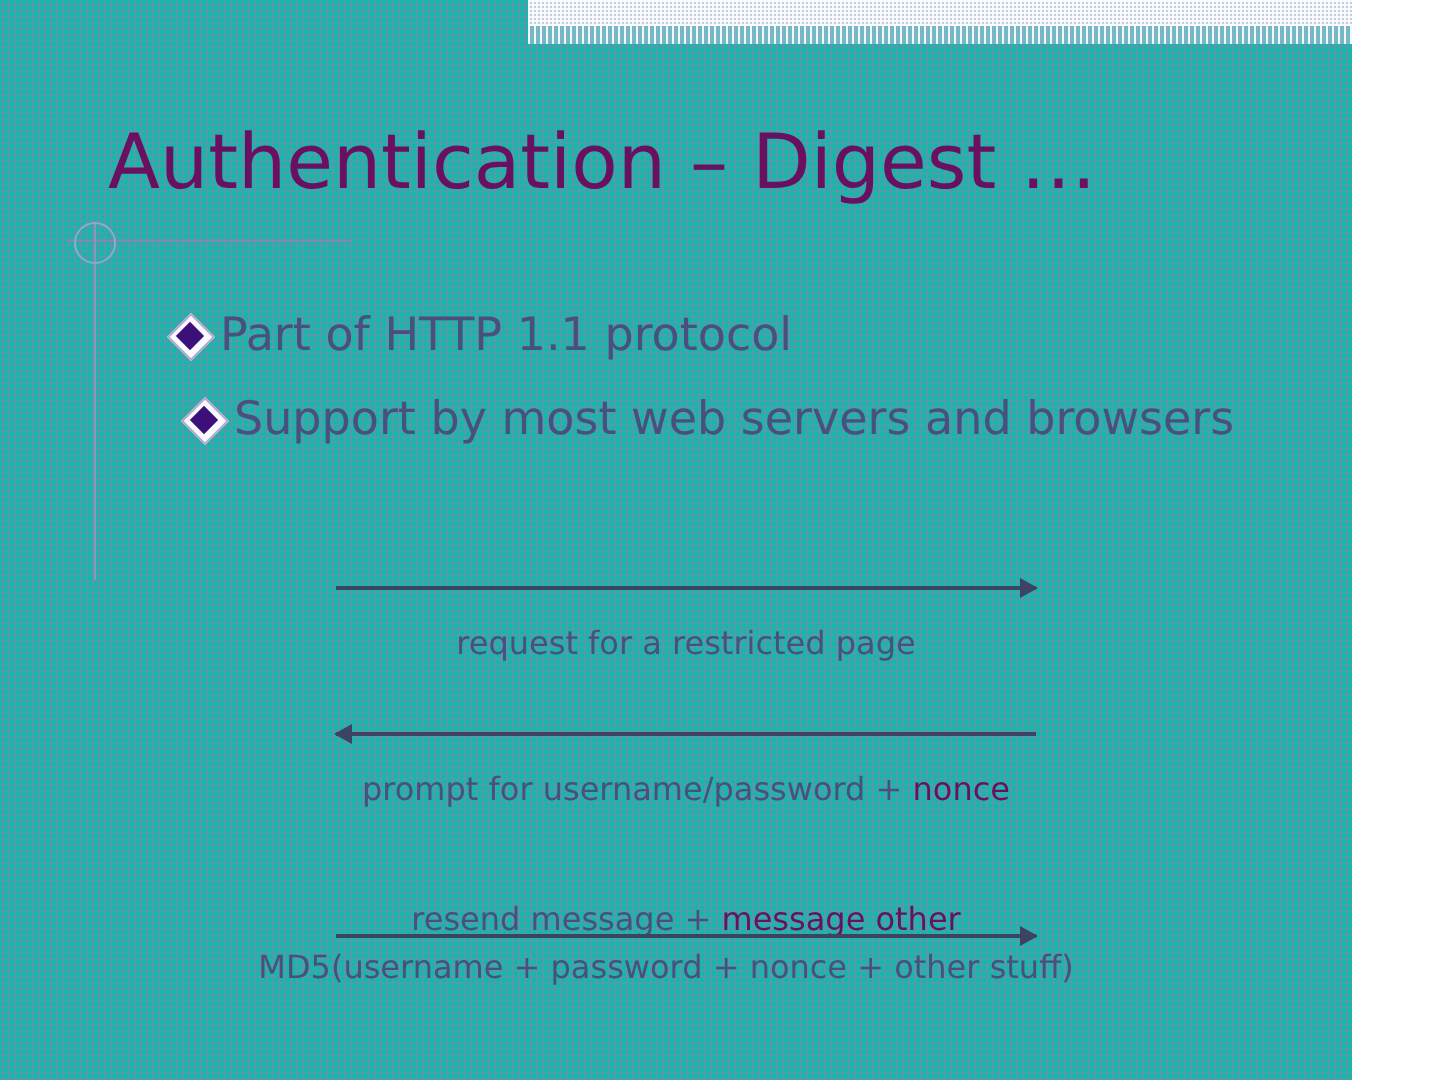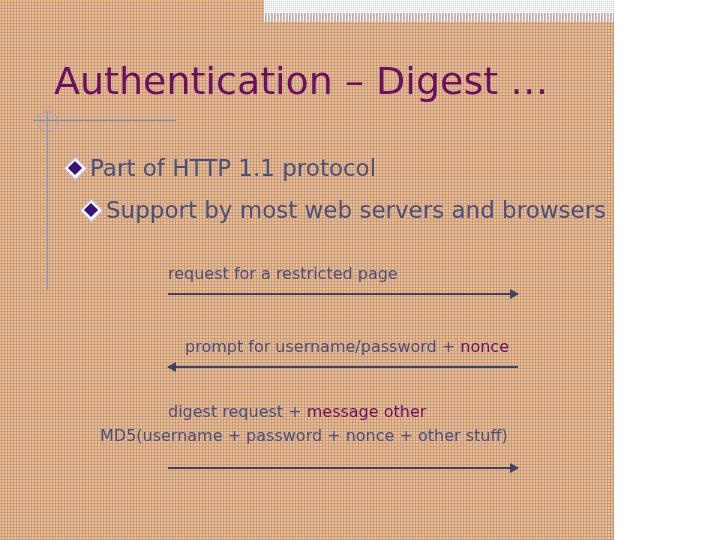--- a/index.html
+++ b/index.html
@@ -2,24 +2,24 @@
 <html><head>
 <meta charset="utf-8">
 <style>
   html, body {
     margin: 0;
     padding: 0;
     background: #ffffff;
   }
   #slide {
     position: relative;
-    width: 614px;
+    width: 676px;
     height: 540px;
     overflow: hidden;
-    background-color: #fdba74;
+    background-color: #14b8a6;
     font-family: "DejaVu Sans", sans-serif;
   }
 
   
   .grid-minor {
     position: absolute;
     inset: 0;
     background-image:
       repeating-linear-gradient(to right,
         rgba(150,160,195,0.30) 0px, rgba(150,160,195,0.30) 1px,
@@ -135,22 +135,22 @@
     white-space: nowrap;
   }
 
   
   .bullet-row {
     position: absolute;
     display: flex;
     align-items: center;
     white-space: nowrap;
   }
-  .bullet-row.b1 { left: 64px; top: 155px; }
-  .bullet-row.b2 { left: 80px; top: 197px; justify-content: space-between; }
+  .bullet-row.b1 { left: 84px; top: 155px; }
+  .bullet-row.b2 { left: 91px; top: 197px; justify-content: space-between; }
 
   .bullet-marker {
     position: relative;
     width: 22px;
     height: 22px;
     flex: 0 0 22px;
     margin-right: 4px;
   }
   .bullet-marker .dia-outer,
   .bullet-marker .dia-inner {
@@ -174,20 +174,22 @@
     color: #4a4f7d;
   }
 
   
   .msg-label {
     position: absolute;
     font-size: 16px;
     line-height: 21px;
     color: #4a4f7d;
     white-space: nowrap;
+    text-align: center;
+    margin-top: 48px;
   }
   .msg-label .hl { color: #6b0f60; }
 
   .arrow {
     position: absolute;
     height: 11px;
     pointer-events: none;
   }
   .arrow .shaft {
     position: absolute;
@@ -210,21 +212,21 @@
   }
   .arrow.left .head {
     left: -1px;
     border-right: 9px solid #3e4263;
   }
 
   
   #label-1 { left: 168px; top: 263px; width: 350px; }
   #arrow-1 { left: 168px; top: 288px; width: 350px; }
 
-  #label-2 { left: 185px; top: 336px; width: 362px; }
+  #label-2 { left: 162px; top: 336px; width: 362px; }
   #arrow-2 { left: 168px; top: 361px; width: 350px; }
 
   #label-3a { left: 168px; top: 401px; width: 350px; }
   #label-3b { left: 100px; top: 425px; width: 466px; }
   #arrow-3 { left: 168px; top: 462px; width: 350px; }
 </style>
 </head>
 <body>
 
 <div id="slide">
@@ -268,21 +270,21 @@
 
   <div class="msg-label" id="label-2">
     <span>prompt for username/password + </span><span class="hl">nonce</span>
   </div>
   <div class="arrow left" id="arrow-2">
     <span class="shaft"></span>
       <span class="head"></span>
   </div>
 
   <div class="msg-label" id="label-3a">
-    <span>digest request + </span><span class="hl">message other</span>
+    <span>resend message + </span><span class="hl">message other</span>
   </div>
   <div class="msg-label" id="label-3b">MD5(username + password + nonce + other stuff)</div>
   <div class="arrow right" id="arrow-3">
     <span class="shaft"></span>
       <span class="head"></span>
   </div>
 
 </div>
 
 </body></html>

